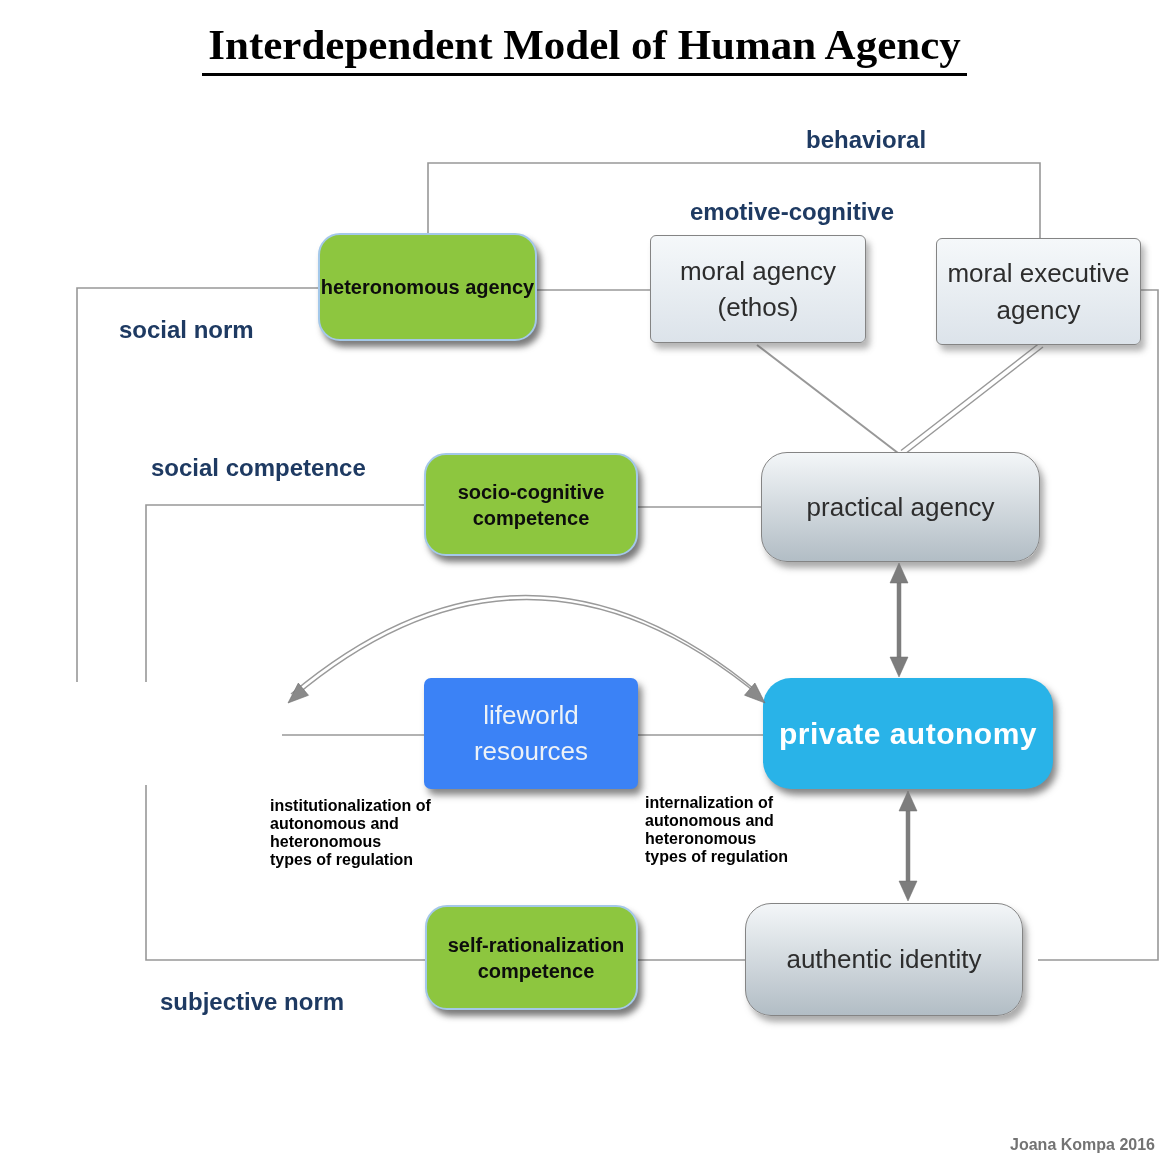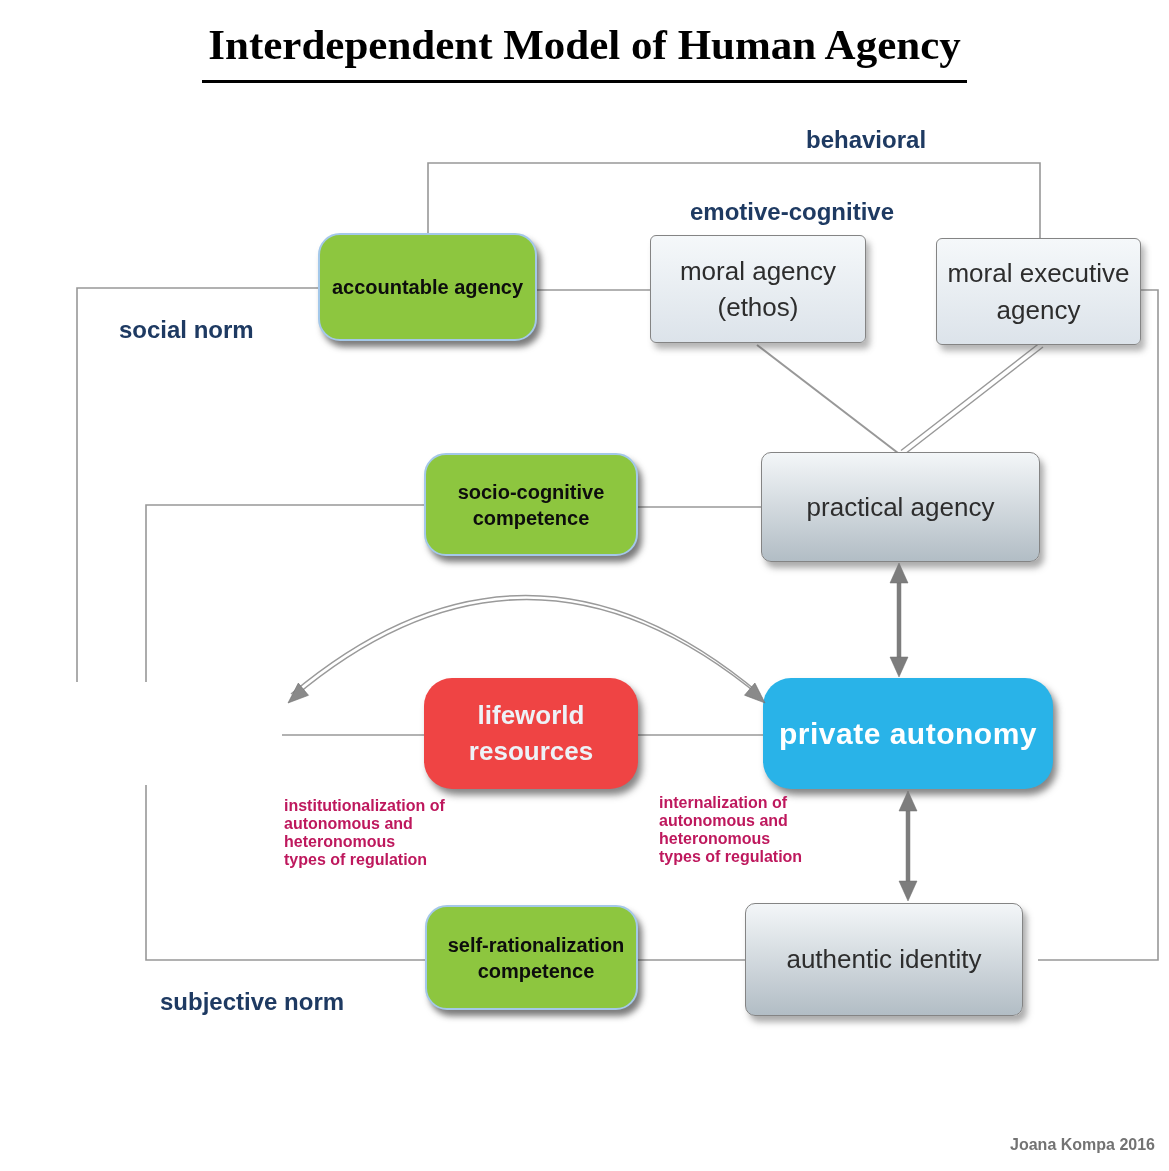--- a/index.html
+++ b/index.html
@@ -8,32 +8,32 @@
   
   #underlay,#overlay{position:absolute;left:0;top:0;z-index:0;pointer-events:none;}
   #overlay{z-index:3;}
   .box{position:absolute;z-index:2;display:flex;align-items:center;justify-content:center;
        text-align:center;box-sizing:border-box;white-space:pre-line;}
   .green{background:#8dc63f;border:2px solid #a4c8e9;border-radius:22px;
          font-weight:bold;font-size:20px;line-height:1.3;color:#0d0d0d;
          box-shadow:4px 6px 6px rgba(35,35,35,.6);}
   .cyan{background:#29b3e8;border-radius:28px;font-weight:bold;font-size:30px;
         color:#ffffff;letter-spacing:.5px;box-shadow:4px 6px 7px rgba(35,35,35,.55);}
-  .navy{background:#ef4444;border-radius:28px;font-size:26px;line-height:1.35;color:#edf2f7;
-        box-shadow:4px 6px 7px rgba(35,35,35,.55);font-weight:bold;}
+  .navy{background:#3b82f6;border-radius:7px;font-size:26px;line-height:1.35;color:#edf2f7;
+        box-shadow:4px 6px 7px rgba(35,35,35,.55);}
   .grayA{background:linear-gradient(#f5f8fa,#dce3ea);border:1.5px solid #848484;border-radius:6px;
          font-size:26px;line-height:1.4;color:#2d2d2d;box-shadow:4px 6px 6px rgba(90,90,90,.45);}
-  .grayB{background:linear-gradient(#f3f6f8,#b2bdc5);border:1.5px solid #848484;border-radius:10px;
+  .grayB{background:linear-gradient(#f3f6f8,#b2bdc5);border:1.5px solid #848484;border-radius:26px;
          font-size:26px;line-height:1.4;color:#2d2d2d;box-shadow:4px 6px 6px rgba(90,90,90,.5);}
   .seclabel{position:absolute;z-index:2;font-weight:bold;font-size:24px;color:#1e3a62;white-space:nowrap;}
   .rednote{position:absolute;z-index:2;font-weight:bold;font-size:16px;line-height:18px;
-           color:#be185d;white-space:pre-line;margin-left:14px;}
+           color:#000000;white-space:pre-line;}
   #title{position:absolute;left:0;right:0;top:20px;text-align:center;z-index:2;}
   #title span{display:inline-block;font-family:"Liberation Serif",serif;font-weight:bold;
-              font-size:43px;color:#000;border-bottom:3px solid #000;padding:0 6px 11px;}
+              font-size:43px;color:#000;border-bottom:3px solid #000;padding:0 6px 4px;}
   #signature{position:absolute;right:14px;top:1136px;font-weight:bold;font-size:16px;
              color:#737373;z-index:2;}
 </style>
 </head>
 <body>
 
 <div id="canvas">
 
   <svg id="underlay" width="1169" height="1171" viewBox="0 0 1169 1171">
     <g stroke="#989898" stroke-width="1.6" fill="none">
@@ -45,21 +45,21 @@
       <path d="M146 785 L146 960 L770 960"></path>
       <path d="M1038 960 L1158 960 L1158 290 L1136 290"></path>
       <path d="M282 735 L430 735"></path>
       <path d="M632 735 L768 735"></path>
       <path stroke-width="2" d="M757 345 L898 453"></path>
       <path stroke-width="1.4" d="M1039 343.5 L901 450.5"></path>
       <path stroke-width="1.4" d="M1043 347 L905 454"></path>
     </g>
   </svg>
 
-  <div class="box green" style="left:318px;top:233px;width:219px;height:108px;">accountable agency</div>
+  <div class="box green" style="left:318px;top:233px;width:219px;height:108px;">heteronomous agency</div>
   <div class="box grayA" style="left:650px;top:235px;width:216px;height:108px;">moral agency
 (ethos)</div>
   <div class="box grayA" style="left:936px;top:238px;width:205px;height:107px;">moral executive
 agency</div>
   <div class="box green" style="left:424px;top:453px;width:214px;height:103px;">socio-cognitive
 competence</div>
   <div class="box grayB" style="left:761px;top:452px;width:279px;height:110px;">practical agency</div>
   <div class="box navy" style="left:424px;top:678px;width:214px;height:111px;">lifeworld
 resources</div>
   <div class="box cyan" style="left:763px;top:678px;width:290px;height:111px;">private autonomy</div>
@@ -88,20 +88,21 @@
     </g>
   </svg>
 
   <div id="title">
     <span>Interdependent Model of Human Agency</span>
   </div>
 
   <div class="seclabel" style="left:806px;top:126px;">behavioral</div>
   <div class="seclabel" style="left:654px;top:198px;margin-left:36px;">emotive-cognitive</div>
   <div class="seclabel" style="left:111px;top:316px;margin-left:8px;">social norm</div>
+  <div class="seclabel" style="left:151px;top:454px;">social competence</div>
   <div class="seclabel" style="left:160px;top:988px;">subjective norm</div>
 
   <div class="rednote" style="left:270px;top:797px;width:190px;">institutionalization of
 autonomous and
 heteronomous
 types of regulation</div>
   <div class="rednote" style="left:645px;top:794px;width:190px;">internalization of
 autonomous and
 heteronomous
 types of regulation</div>

